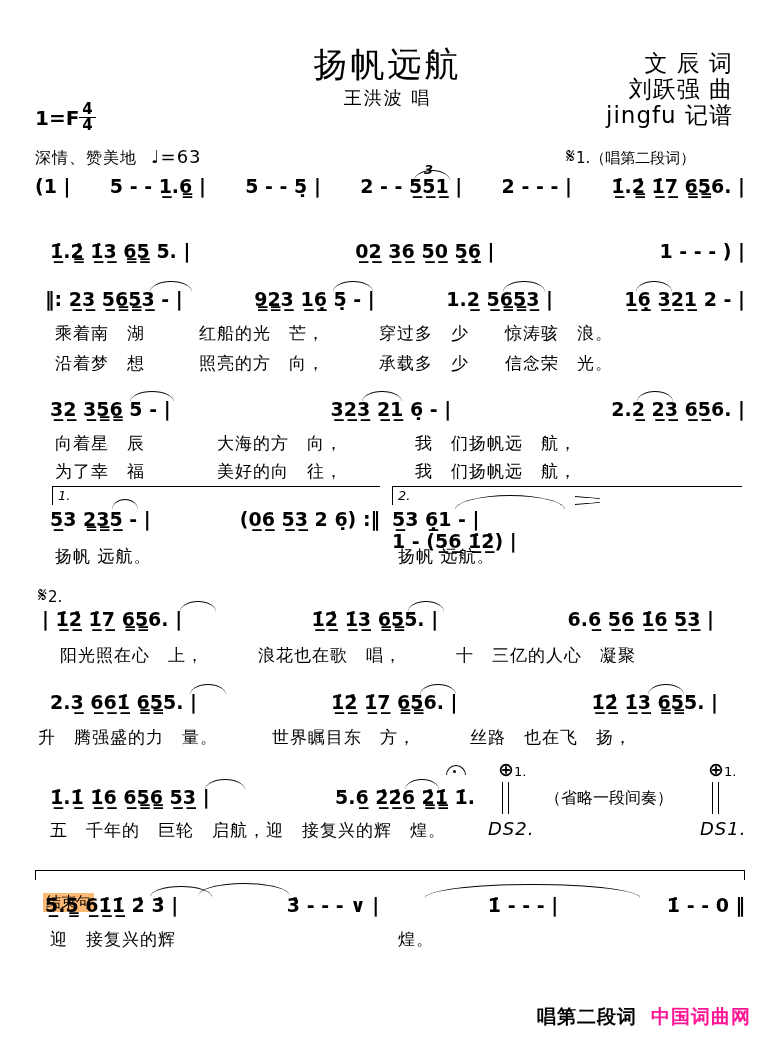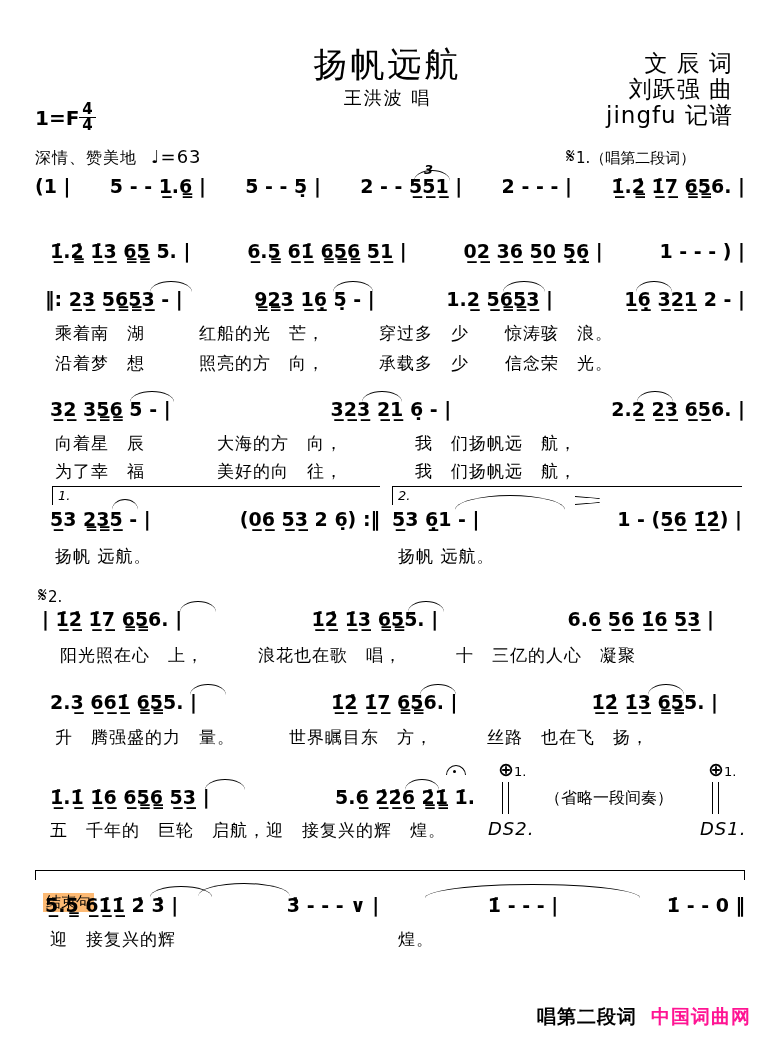--- a/index.html
+++ b/index.html
@@ -77,21 +77,20 @@
     <span class="ms">(1 |</span>
     <span class="ms">5 - - 1̲.6̳ |</span>
     <span class="ms">5 - - 5̣ |</span>
     <span class="ms">2 - - 5̲5̲1̲ |</span>
     <span class="ms">2 - - - |</span>
     <span class="ms">1̲̇.2̳̇ 1̲̇7̲ 6̳5̳6. |</span>
   </div>
 
   <div class="mline" style="left:50px;top:240px;width:695px;">
     <span class="ms">1̲̇.2̳̇ 1̲̇3̲ 6̳5̳ 5. |</span>
-    <span class="ms">6̲.5̳ 6̲1̲̇ 6̳5̳6̳ 5̲1̲ |</span>
     <span class="ms">0̲2̲ 3̲6̲ 5̲0̲ 5̣̲6̣̲ |</span>
     <span class="ms">1 - - - ) |</span>
   </div>
 
   <div class="slur" style="left:150px;top:281px;width:42px;"></div>
   <div class="slur" style="left:333px;top:281px;width:40px;"></div>
   <div class="slur" style="left:503px;top:281px;width:42px;"></div>
   <div class="slur" style="left:636px;top:281px;width:36px;"></div>
   <div class="mline" style="left:45px;top:288px;width:700px;">
     <span class="ms">‖: 2̲3̲ 5̲6̳5̳3̲ - |</span>
@@ -119,21 +118,21 @@
   <div class="volta" style="left:392px;top:486px;width:350px;">
     <span>2.</span>
   </div>
   <div class="slur" style="left:112px;top:499px;width:26px;"></div>
   <div class="slur" style="left:455px;top:495px;width:110px;height:14px;"></div>
   <div class="hairpin" style="left:575px;top:496px;"></div>
   <div class="mline" style="left:50px;top:508px;width:330px;">
     <span class="ms">5̲3 2̳3̳5̲ - |</span>
     <span class="ms">(0̲6̲ 5̲3̲ 2 6̣) :‖</span>
   </div>
-  <div class="mline" style="left:392px;top:508px;width:350px;">
+  <div class="mline" style="left:392px;top:508px;width:350px;flex-direction:column;">
     <span class="ms">5̲3 6̣̲1 - |</span>
     <span class="ms">1 - (5̲6̲ 1̲̇2̲̇) |</span>
   </div>
   <div class="lyr" style="left:55px;top:545px;">扬帆 远航。</div>
   <div class="lyr" style="left:398px;top:545px;">扬帆 远航。</div>
 
   <div class="segnoline" style="left:38px;top:583px;">
     <span class="segno-sym">𝄋</span><span>2.</span>
   </div>
   <div class="slur" style="left:180px;top:601px;width:36px;"></div>
@@ -146,21 +145,21 @@
   <div class="lyr" style="left:60px;top:644px;">阳光照在心　上，　　　浪花也在歌　唱，　　　十　三亿的人心　凝聚</div>
 
   <div class="slur" style="left:190px;top:684px;width:36px;"></div>
   <div class="slur" style="left:420px;top:684px;width:36px;"></div>
   <div class="slur" style="left:648px;top:684px;width:36px;"></div>
   <div class="mline" style="left:50px;top:691px;width:668px;">
     <span class="ms">2.3̲ 6̲6̲1̲̇ 6̳5̳5. |</span>
     <span class="ms">1̲̇2̲̇ 1̲̇7̲ 6̳5̳6. |</span>
     <span class="ms">1̲̇2̲̇ 1̲̇3̲ 6̳5̳5. |</span>
   </div>
-  <div class="lyr" style="left:55px;top:726px;">升　腾强盛的力　量。　　　世界瞩目东　方，　　　丝路　也在飞　扬，</div>
+  <div class="lyr" style="left:38px;top:726px;">升　腾强盛的力　量。　　　世界瞩目东　方，　　　丝路　也在飞　扬，</div>
 
   <div class="slur" style="left:205px;top:779px;width:40px;"></div>
   <div class="slur" style="left:405px;top:779px;width:34px;"></div>
   <div class="fermata" style="left:446px;top:765px;"></div>
   <div class="mline" style="left:50px;top:786px;width:425px;">
     <span class="ms">1̲̇.1̲̇ 1̲̇6̲ 6̲5̳6̳ 5̲3̲ |</span>
     <span class="ms">5.6̲ 2̲̇2̲̇6̲ 2̳̇1̳̇ 1̇.</span>
   </div>
   <div class="codamark" style="left:498px;top:758px;">
     <span>⊕</span><span class="codanum">1.</span>

